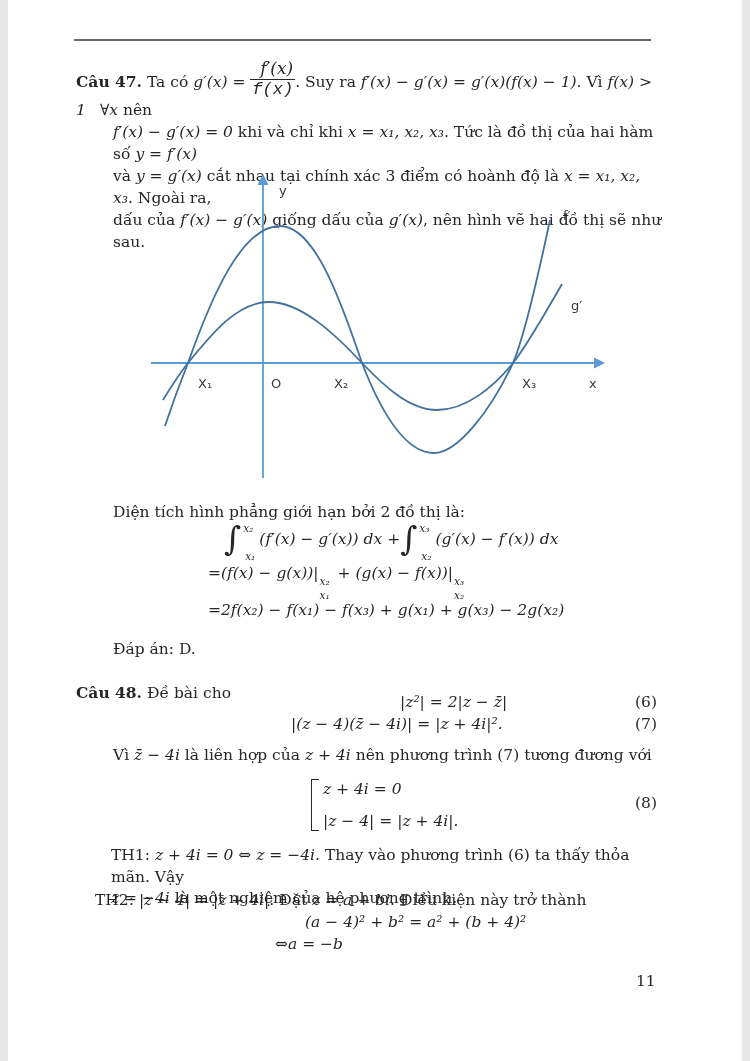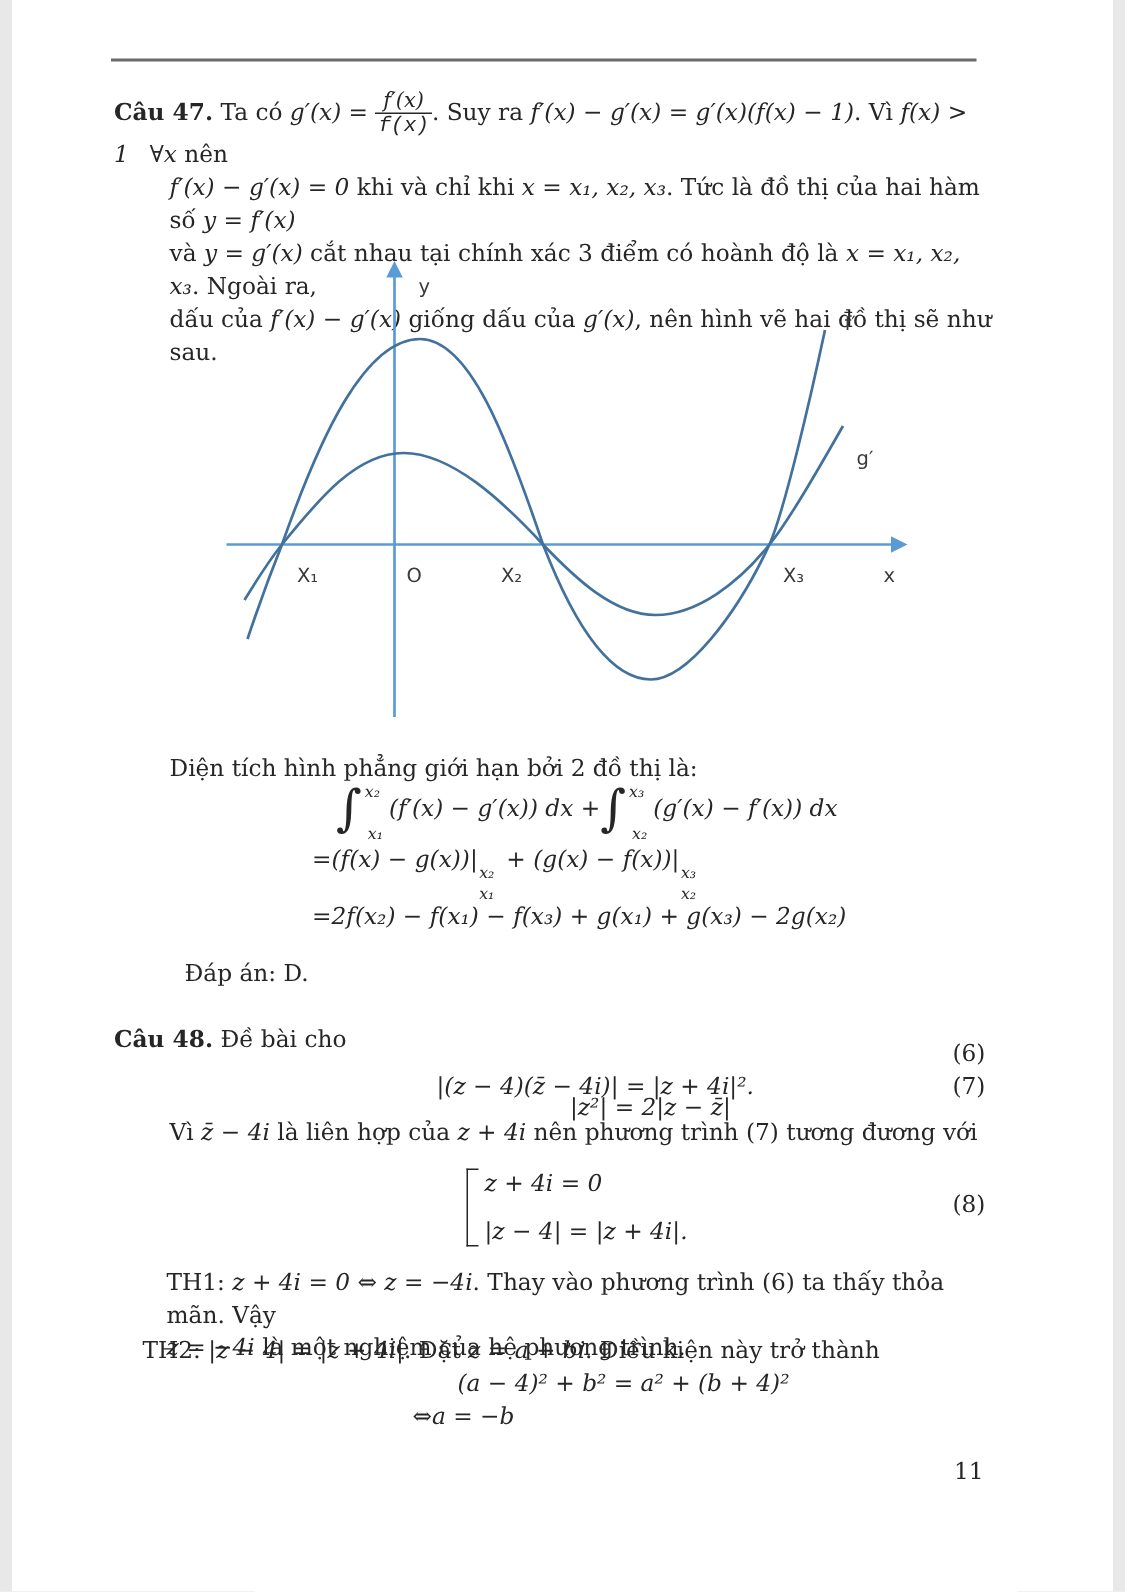--- a/index.html
+++ b/index.html
@@ -17,44 +17,44 @@
   .rm{font-style:normal;}
   .it{font-style:italic;}
   .qlabel{font-weight:bold;font-style:normal;}
   .toprule{position:absolute;left:66px;top:39px;width:577px;height:2px;background:#6b6b6b;}
 
   
   .para47{left:68px;top:59px;width:588px;line-height:22px;}
   .para47 .cline{margin-left:37px;}
 
   
-  .frac{display:inline-block;vertical-align:-7px;text-align:center;font-size:14px;line-height:1.15;font-style:italic;}
+  .frac{display:inline-block;vertical-align:-7px;text-align:right;font-size:17px;line-height:1.15;font-style:italic;}
   .frac .num{display:block;border-bottom:1px solid #262626;padding:0 2px;}
   .frac .den{display:block;padding:0 2px;font-family:Liberation Mono, monospace;}
   .forall{margin-left:14px;}
 
   
   .figure{left:135px;top:172px;width:470px;height:310px;}
   .figure svg{display:block;width:470px;height:310px;}
   .glabel{font-family:"DejaVu Sans","Liberation Sans",sans-serif;font-size:13px;fill:#3a3a3a;}
 
   
   .area-intro{left:105px;top:503px;}
   .area-math{left:200px;top:517px;line-height:21.5px;}
   .area-math .rowA{padding-left:16px;height:46px;display:flex;align-items:center;}
   .big-int{font-size:33px;font-style:normal;line-height:1;transform:translateY(-2px);}
   .limits{display:inline-flex;flex-direction:column;justify-content:space-between;height:38px;font-size:10.5px;font-style:italic;line-height:1;margin:0 4px 0 2px;transform:translateY(2px);}
   .limits .lim-sup{text-align:left;}
   .limits .lim-sub{text-align:left;padding-left:2px;}
   .limits2{display:inline-flex;flex-direction:column;justify-content:space-between;height:24px;font-size:10.5px;font-style:italic;line-height:1;vertical-align:-7px;margin:0 3px 0 1px;}
 
-  .answer{left:115px;top:640px;}
+  .answer{left:105px;top:640px;}
   .cau48head{left:68px;top:683px;}
 
-  .eq6{left:372px;top:693px;margin-top:36px;}
+  .eq6{left:392px;top:693px;}
   .eq7{left:283px;top:715px;text-align:right;}
   .eqtag{left:627px;font-style:normal;}
   .conj{left:105px;top:746px;}
 
   .eq8{left:303px;top:779px;display:flex;align-items:stretch;}
   .bracket{width:7px;border-left:1.7px solid #262626;border-top:1.7px solid #262626;border-bottom:1.7px solid #262626;margin-right:4px;}
   .eq8lines{display:flex;flex-direction:column;justify-content:space-between;height:50px;padding:1px 0;}
 
   .th1{left:103px;top:845px;width:552px;line-height:21.5px;}
   .th2{left:87px;top:891px;width:552px;}

